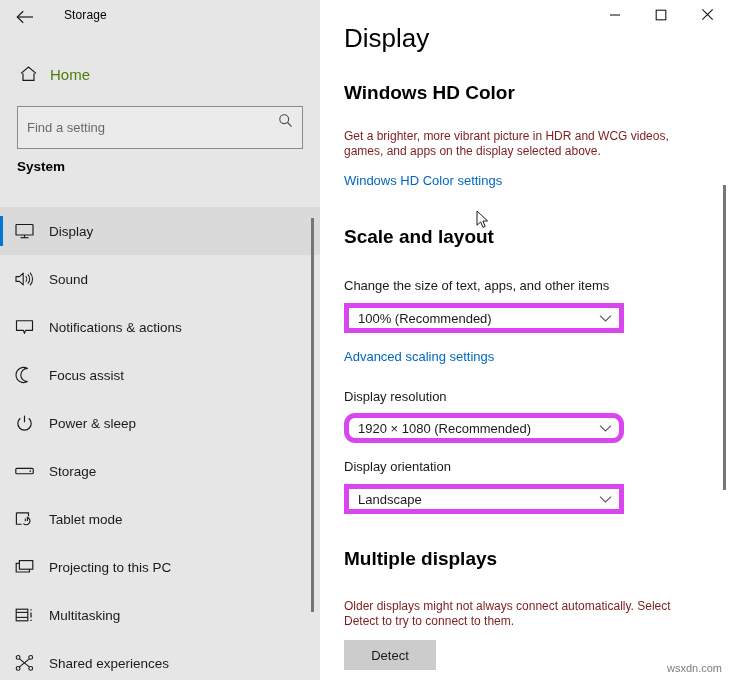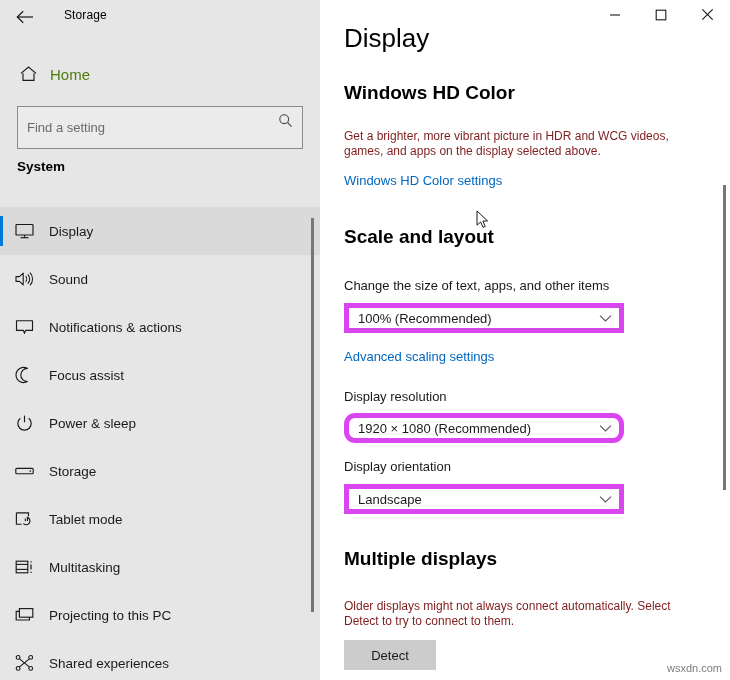--- a/index.html
+++ b/index.html
@@ -445,37 +445,37 @@
             <path d="M9.4 13.6 A3.8 3.8 0 1 0 13.4 7.4 L13.4 11" fill="none" stroke="#1a1a1a" stroke-width="1.15"></path>
             <path d="M11.3 11.2 L11.3 8.6" fill="none" stroke="#1a1a1a" stroke-width="1.05"></path>
           </svg>
         </span>
         <span class="nav-label">Tablet mode</span>
       </div>
 
       <div class="nav-item">
         <span class="nav-icon">
           <svg width="21" height="18" viewBox="0 0 21 18">
+            <rect x="5.4" y="2.6" width="13.4" height="8.6" fill="none" stroke="#1a1a1a" stroke-width="1.15"></rect>
+            <path d="M5.4 5.4 L2.2 5.4 L2.2 14 L15.4 14 L15.4 11.2" fill="none" stroke="#1a1a1a" stroke-width="1.15"></path>
+          </svg>
+        </span>
+        <span class="nav-label">Projecting to this PC</span>
+      </div>
+
+      <div class="nav-item">
+        <span class="nav-icon">
+          <svg width="21" height="18" viewBox="0 0 21 18">
             <rect x="2.2" y="3.2" width="11.6" height="11.6" fill="none" stroke="#1a1a1a" stroke-width="1.15"></rect>
             <path d="M2.2 6.4 L13.8 6.4" stroke="#1a1a1a" stroke-width="1.1"></path>
             <path d="M2.2 11.4 L13.8 11.4" stroke="#1a1a1a" stroke-width="1.1"></path>
             <path d="M17 3.2 L17 4.4 M17 6.6 L17 11.6 M17 13.8 L17 15" stroke="#1a1a1a" stroke-width="1.25"></path>
           </svg>
         </span>
         <span class="nav-label">Multitasking</span>
-      </div>
-
-      <div class="nav-item">
-        <span class="nav-icon">
-          <svg width="21" height="18" viewBox="0 0 21 18">
-            <rect x="5.4" y="2.6" width="13.4" height="8.6" fill="none" stroke="#1a1a1a" stroke-width="1.15"></rect>
-            <path d="M5.4 5.4 L2.2 5.4 L2.2 14 L15.4 14 L15.4 11.2" fill="none" stroke="#1a1a1a" stroke-width="1.15"></path>
-          </svg>
-        </span>
-        <span class="nav-label">Projecting to this PC</span>
       </div>
 
       <div class="nav-item">
         <span class="nav-icon">
           <svg width="21" height="18" viewBox="0 0 21 18">
             <circle cx="4.1" cy="3.4" r="1.9" fill="none" stroke="#1a1a1a" stroke-width="1.1"></circle>
             <circle cx="16.7" cy="3.4" r="1.9" fill="none" stroke="#1a1a1a" stroke-width="1.1"></circle>
             <circle cx="4.1" cy="14.4" r="1.9" fill="none" stroke="#1a1a1a" stroke-width="1.1"></circle>
             <circle cx="16.7" cy="14.4" r="1.9" fill="none" stroke="#1a1a1a" stroke-width="1.1"></circle>
             <path d="M5.5 4.9 L15.3 12.9 M15.3 4.9 L5.5 12.9" stroke="#1a1a1a" stroke-width="1.1"></path>

